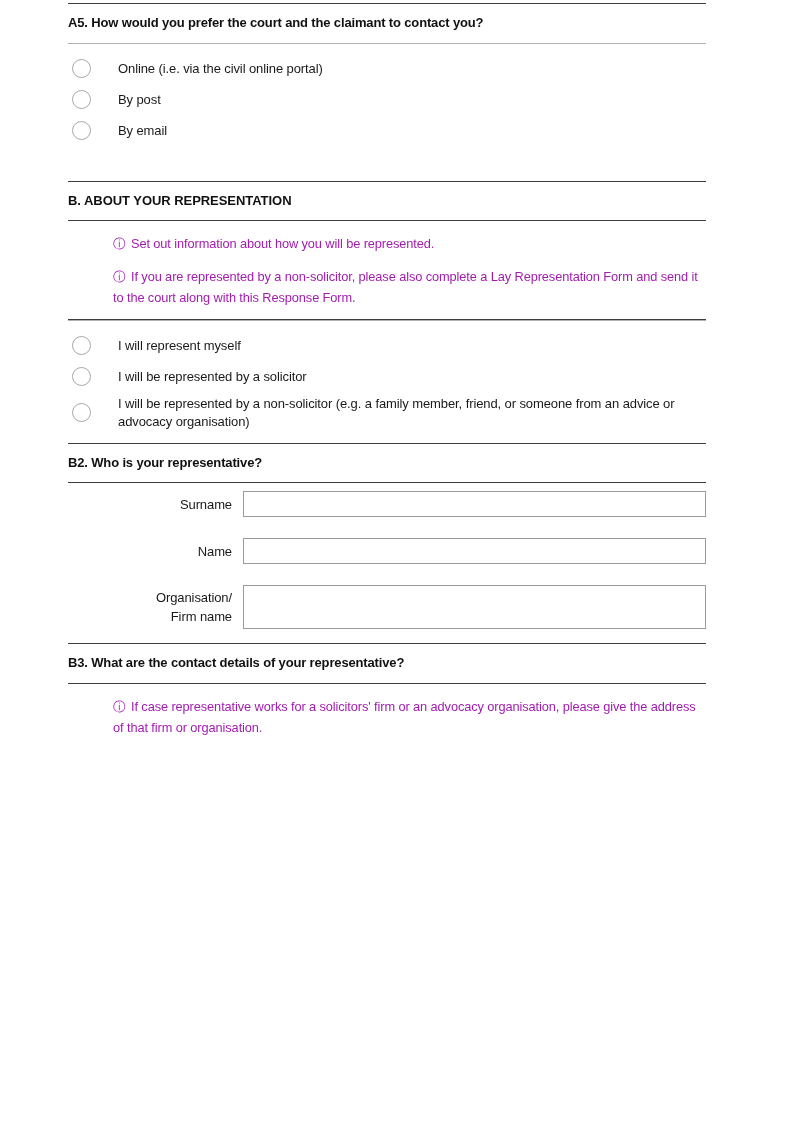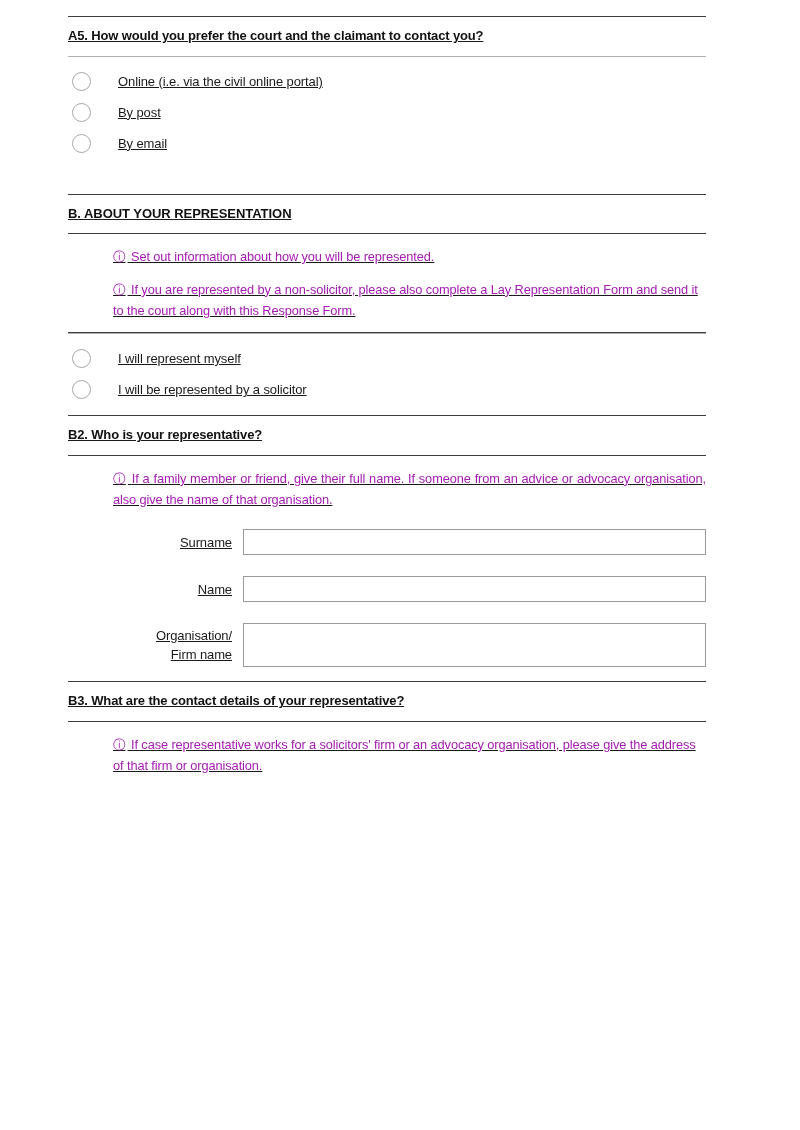--- a/index.html
+++ b/index.html
@@ -13,23 +13,22 @@
     height: 1130px;
     font-family: "Liberation Sans", sans-serif;
     color: #1a1a1a;
     position: relative;
     overflow: hidden;
   }
 
   .page {
     position: absolute;
     left: 68px;
-    top: 16px;
+    top: 3px;
     width: 638px;
-    text-decoration: underline;
   }
 
   
   .rule-dark {
     border-top: 1.6px solid #3d3d3d;
     height: 0;
     font-size: 0;
     line-height: 0;
   }
   .rule-light {
@@ -173,29 +172,30 @@
 
   <div class="radio-group">
     <div class="radio-row">
       <span class="radio-mark"></span>
       <span class="radio-label">I will represent myself</span>
     </div>
     <div class="radio-row">
       <span class="radio-mark"></span>
       <span class="radio-label">I will be represented by a solicitor</span>
     </div>
+    <div class="radio-row two-line">
+      <span class="radio-mark"></span>
+      <span class="radio-label">I will be represented by a non-solicitor (e.g. a family member, friend, or someone from an advice or advocacy organisation)</span>
+    </div>
   </div>
 
   <div class="rule-dark"></div>
   <div class="q-head">B2. Who is your representative?</div>
   <div class="rule-dark"></div>
 
-  <div class="hint-block">
-    <p class="hint justify"><i class="info-icon">ⓘ</i> <span>If a family member or friend, give their full name. If someone from an advice or advocacy organisation, also give the name of that organisation.</span></p>
-  </div>
 
   <div class="fields">
     <div class="field-row">
       <label class="field-label">Surname</label>
       <input class="field-input" type="text" value="" style="">
     </div>
     <div class="field-row">
       <label class="field-label">Name</label>
       <input class="field-input" type="text" value="" style="">
     </div>

